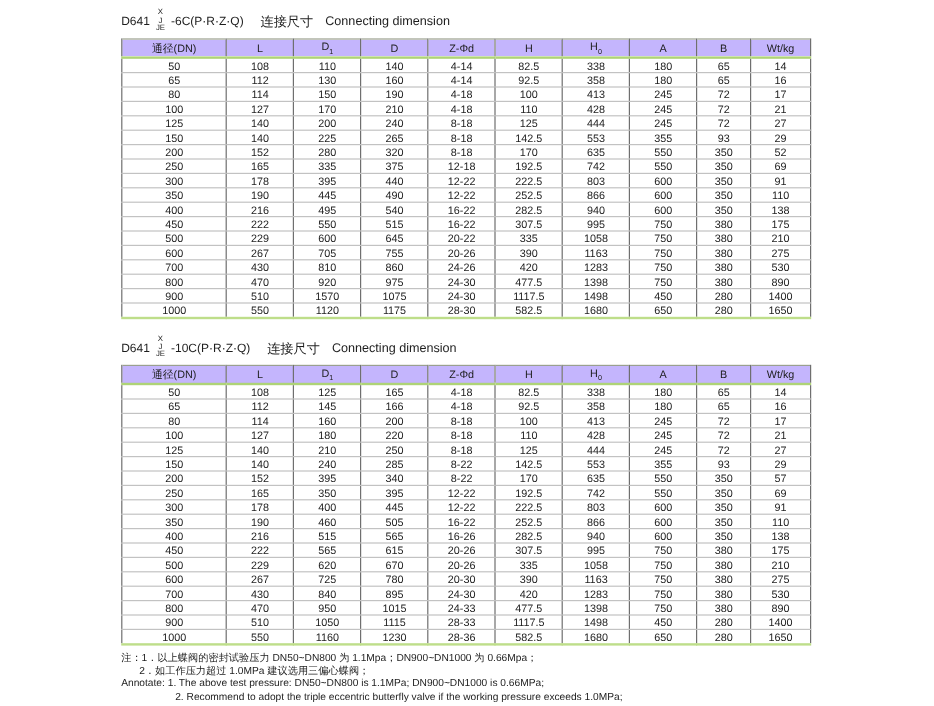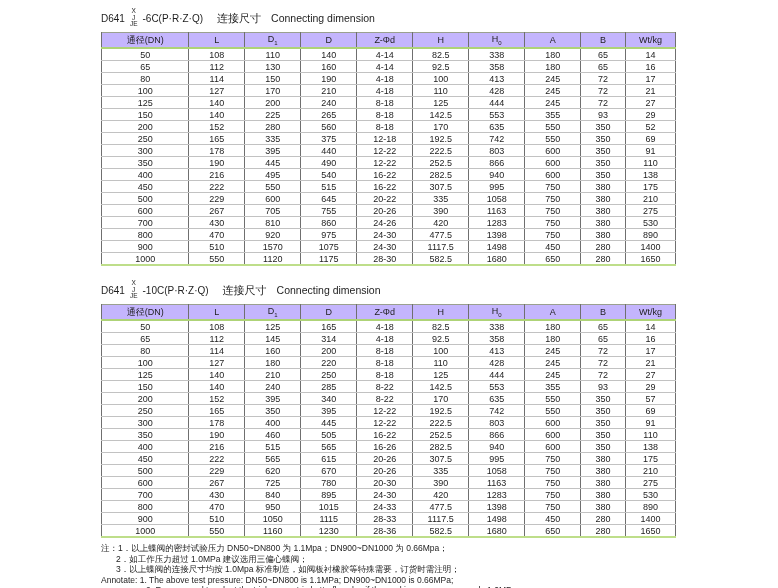--- a/index.html
+++ b/index.html
@@ -158,21 +158,21 @@
           <td>142.5</td>
           <td>553</td>
           <td>355</td>
           <td>93</td>
           <td>29</td>
         </tr>
         <tr>
           <td>200</td>
           <td>152</td>
           <td>280</td>
-          <td>560</td>
+          <td>320</td>
           <td>8-18</td>
           <td>170</td>
           <td>635</td>
           <td>550</td>
           <td>350</td>
           <td>52</td>
         </tr>
         <tr>
           <td>250</td>
           <td>165</td>
@@ -359,21 +359,21 @@
           <td>82.5</td>
           <td>338</td>
           <td>180</td>
           <td>65</td>
           <td>14</td>
         </tr>
         <tr>
           <td>65</td>
           <td>112</td>
           <td>145</td>
-          <td>314</td>
+          <td>166</td>
           <td>4-18</td>
           <td>92.5</td>
           <td>358</td>
           <td>180</td>
           <td>65</td>
           <td>16</td>
         </tr>
         <tr>
           <td>80</td>
           <td>114</td>
@@ -565,19 +565,18 @@
           <td>650</td>
           <td>280</td>
           <td>1650</td>
         </tr>
       </tbody>
   </table>
 
   <div class="notes">
     <div class="note-line">注：1．以上蝶阀的密封试验压力 DN50~DN800 为 1.1Mpa；DN900~DN1000 为 0.66Mpa；</div>
     <div class="note-line ind-cn">2．如工作压力超过 1.0MPa 建议选用三偏心蝶阀；</div>
-    <div class="note-line ind-cn">3．以上蝶阀的连接尺寸均按 1.0Mpa 标准制造，如阀板衬橡胶等特殊需要，订货时需注明；</div>
     <div class="note-line">Annotate: 1. The above test pressure: DN50~DN800 is 1.1MPa; DN900~DN1000 is 0.66MPa;</div>
     <div class="note-line ind-en">2. Recommend to adopt the triple eccentric butterfly valve if the working pressure exceeds 1.0MPa;</div>
 
   </div>
 
 </div>
 
 </body></html>

